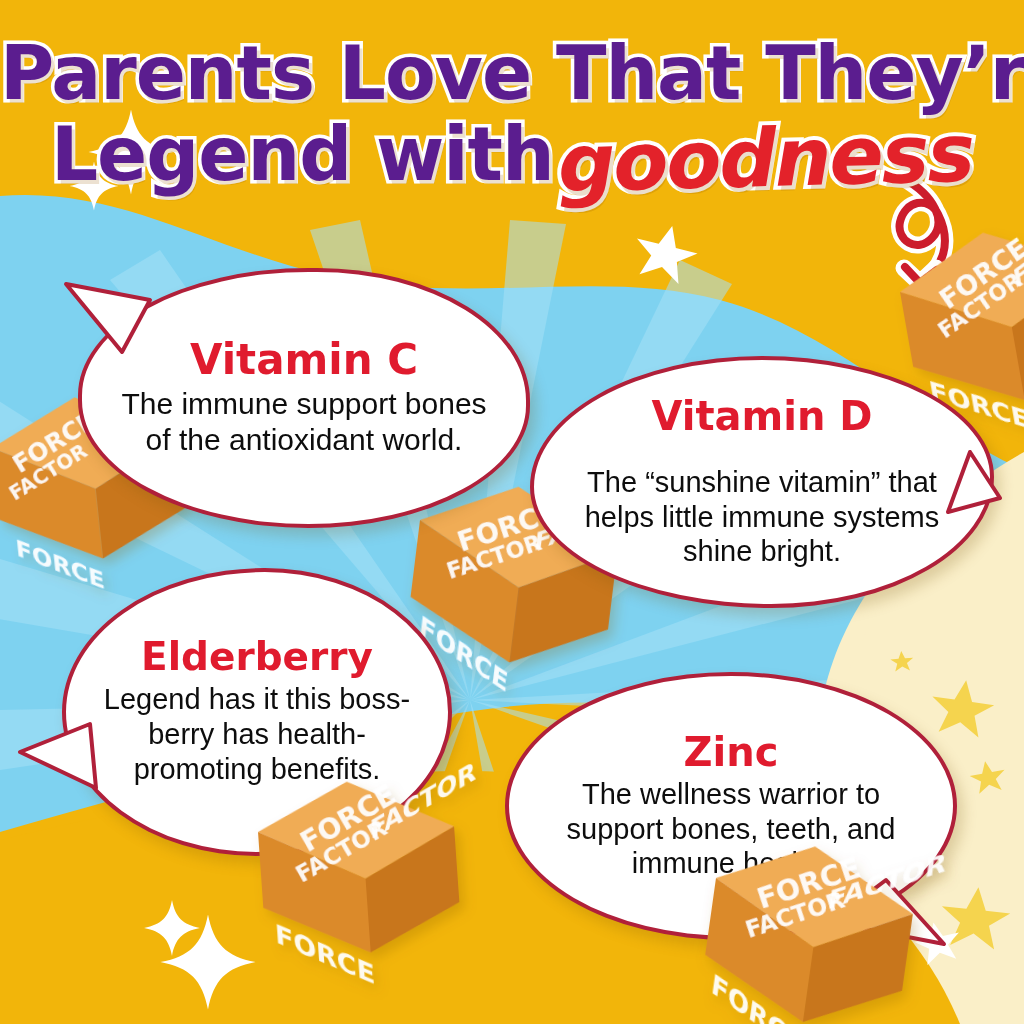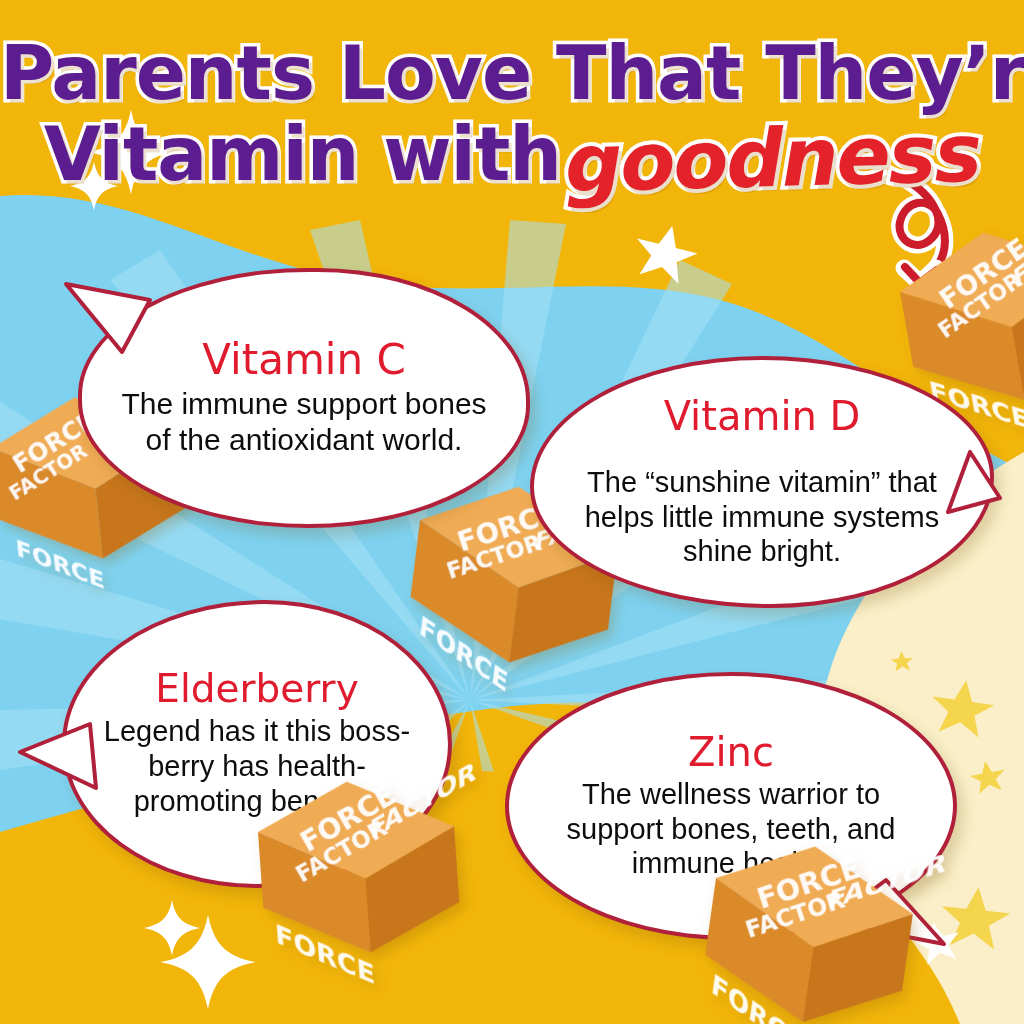--- a/index.html
+++ b/index.html
@@ -52,21 +52,21 @@
     background:#FFFFFF;
     border:4px solid #B0203A;
     box-shadow:6px 8px 14px rgba(120,80,10,.22);
     display:flex; flex-direction:column;
     align-items:center; justify-content:center;
     text-align:center;
     padding:8px 26px;
   }
   .b-title {
     font-family:"DejaVu Sans", sans-serif;
-    font-weight:400;
+    font-weight:700;
     color:#E01B2E;
     line-height:1.05;
     margin-bottom:4px;
   }
   .b-body {
     font-family:"Liberation Sans", sans-serif;
     font-weight:400;
     color:#0D0D0D;
     line-height:1.2;
   }
@@ -79,21 +79,21 @@
   #bubble-vitc .b-body  { font-size:30px; }
 
   #bubble-vitd {
     left:530px; top:356px; width:464px; height:252px;
     border-radius:50% 50% 48% 52% / 52% 48% 52% 48%;
   }
   #bubble-vitd .b-title { font-size:40px; }
   #bubble-vitd .b-body  { font-size:29px;margin-top:24px; }
 
   #bubble-elder {
-    left:62px; top:600px; width:390px; height:288px;
+    left:62px; top:568px; width:390px; height:288px;
     border-radius:52% 48% 50% 50% / 50% 50% 50% 50%;
   }
   #bubble-elder .b-title { font-size:39px; }
   #bubble-elder .b-body  { font-size:29px; }
 
   #bubble-zinc {
     left:505px; top:672px; width:452px; height:268px;
     border-radius:50% 50% 50% 50% / 50% 50% 50% 50%;
   }
   #bubble-zinc .b-title { font-size:40px; }
@@ -292,18 +292,18 @@
       <text class="bt2" x="10" y="106" font-size="26" transform="skewY(27)">FORCE</text>
       <text class="bt2" x="112" y="70" font-size="25" transform="skewY(-26)">FACTOR</text>
     </g>
   </svg>
 
   <div id="headline">
     <div class="hl-line">
       <span class="hl-word">Parents Love That They’re</span>
     </div>
     <div class="hl-line hl-line2">
-      <span class="hl-word">Vitamin with</span>
+      <span class="hl-word">Legend with</span>
       <span class="hl-good">goodness</span>
     </div>
   </div>
 
 </div>
 
 </body></html>

